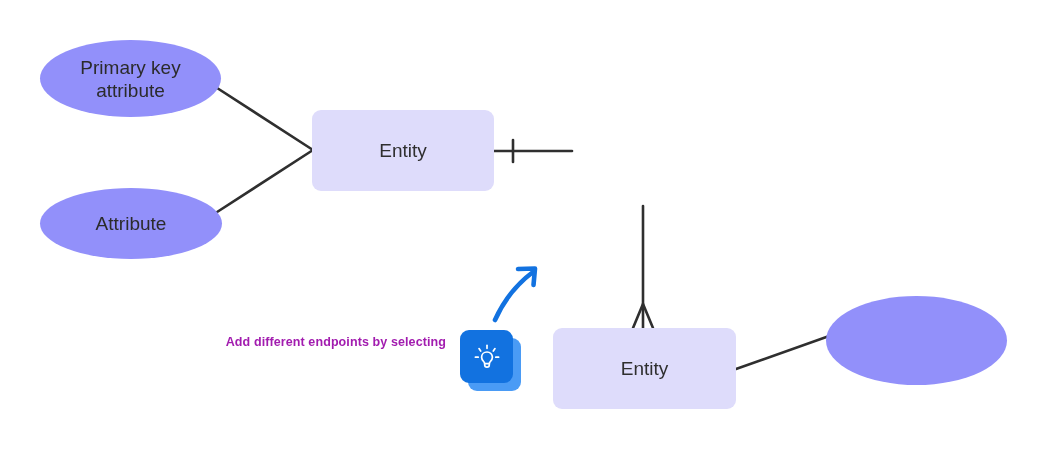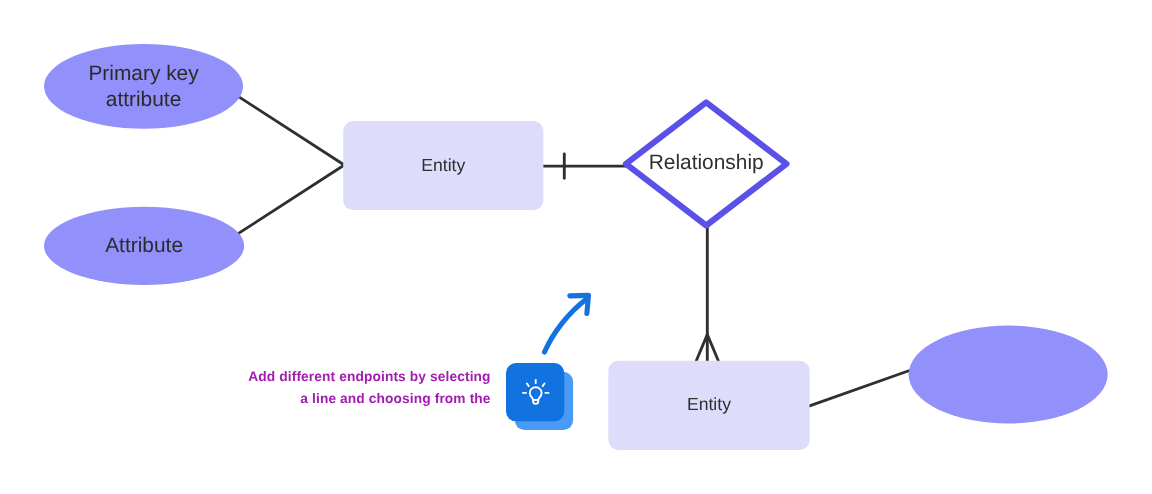--- a/index.html
+++ b/index.html
@@ -41,21 +41,21 @@
     font-size: 19px;
     line-height: 23px;
   }
   .ellipse-label {
     padding: 0 14px;
   }
   .entity {
     background: #dedcfb;
     border-radius: 9px;
     color: #2f2f2f;
-    font-size: 16px;
+    font-size: 19px;
   }
   .diamond-wrap {
     position: absolute;
   }
   .diamond-svg {
     position: absolute;
     left: 0;
     top: 0;
   }
   .diamond-label {
@@ -124,38 +124,31 @@
   </div>
 
   <div class="node ellipse" style="left:40px; top:188px; width:182px; height:71px;">
     <span class="ellipse-label">Attribute</span>
   </div>
 
   <div class="node entity" style="left:312px; top:110px; width:182px; height:81px;">
     <span>Entity</span>
   </div>
 
-  <div class="diamond-wrap" style="left:564px; top:88px; width:156px; height:122px;">
-    <svg class="diamond-svg" width="156" height="122" viewBox="0 0 156 122">
-      <polygon points="78,5 151,61 78,117 5,61" fill="#ffffff" stroke="#5b50e8" stroke-width="5.5" stroke-linejoin="round"></polygon>
-    </svg>
-    <div class="diamond-label">Relationship</div>
-  </div>
 
   <div class="node entity" style="left:553px; top:328px; width:183px; height:81px;">
     <span>Entity</span>
   </div>
 
   <div class="node ellipse" style="left:826px; top:296px; width:181px; height:89px;">
     <span class="ellipse-label"></span>
   </div>
 
   <div class="tip-text" style="left:188px; top:333px; width:258px;">
     <div>Add different endpoints by selecting</div>
-    <div>a line and choosing from the</div>
   </div>
 
   <div class="tip-badge-shadow" style="left:468px; top:338px; width:53px; height:53px;"></div>
 
   <div class="tip-badge" style="left:460px; top:330px; width:53px; height:53px;">
     <svg width="32" height="32" viewBox="0 0 32 32">
       <g fill="none" stroke="#ffffff" stroke-width="1.7" stroke-linecap="round" stroke-linejoin="round">
         <path d="M 16 11 C 12.9 11 10.6 13.3 10.6 16.2 C 10.6 18.1 11.6 19.4 12.6 20.5
                  C 13.3 21.3 13.6 21.8 13.6 22.6 L 18.4 22.6 C 18.4 21.8 18.7 21.3 19.4 20.5
                  C 20.4 19.4 21.4 18.1 21.4 16.2 C 21.4 13.3 19.1 11 16 11 Z"></path>

